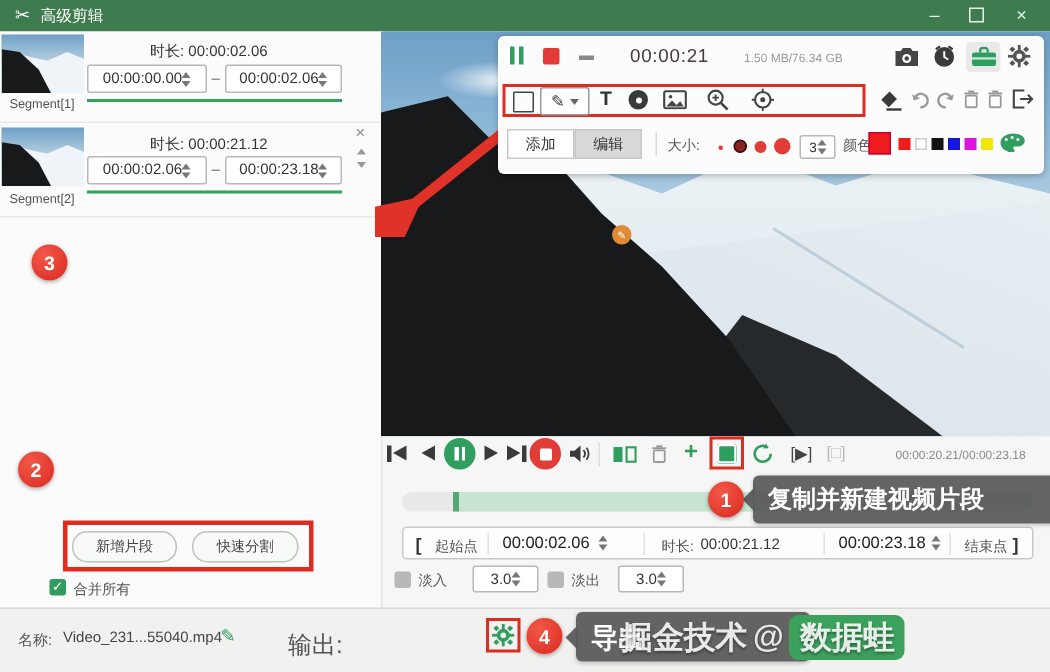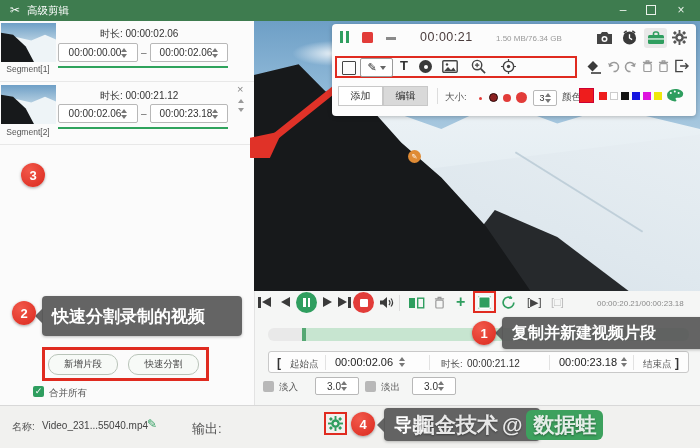--- a/index.html
+++ b/index.html
@@ -155,21 +155,20 @@
   </div>
   <div class="abs greenline" style="left:58px;top:127px;width:170px;"></div>
   <span class="abs" style="left:237px;top:83px;font-size:11px;color:#888;">×</span>
   <i class="abs tri-up" style="left:238px;top:99px;border-bottom-color:#999;"></i>
   <i class="abs tri-dn" style="left:238px;top:108px;border-top-color:#999;"></i>
   <div class="abs divline" style="left:0;top:144px;width:254px;"></div>
 
   <div class="abs ann-circle" style="left:21px;top:163px;">3</div>
 
   <div class="abs ann-circle" style="left:12px;top:301px;">2</div>
-  <div class="abs tip" style="left:42px;top:296px;width:180px;height:40px;font-size:17px;">快速分割录制的视频</div>
 
   <div class="abs redbox" style="left:42px;top:347px;width:167px;height:34px;"></div>
   <div class="abs pill" style="left:48px;top:354px;width:68px;height:19px;">新增片段</div>
   <div class="abs pill" style="left:128px;top:354px;width:69px;height:19px;">快速分割</div>
   <div class="abs cb on" style="left:33px;top:386px;">✓</div>
   <span class="abs small-label" style="left:49px;top:387px;">合并所有</span>
 
   <div class="abs scene" style="left:254px;top:21px;width:446px;height:270px;">
     <div class="sky"></div>
     <div class="clouds"></div>
@@ -402,21 +401,21 @@
     <span class="updown">
         <i class="tri-up"></i>
         <i class="tri-dn"></i>
       </span>
   </div>
 
   <div class="abs footer"></div>
   <span class="abs small-label" style="left:12px;top:420px;font-size:10px;">名称:</span>
   <span class="abs" style="left:42px;top:420px;font-size:10px;color:#444;">Video_231...55040.mp4</span>
   <span class="abs" style="left:147px;top:417px;font-size:12px;color:#2f9e5f;">✎</span>
-  <span class="abs small-label" style="left:192px;top:420px;font-size:13px;">输出:</span>
+  <span class="abs small-label" style="left:192px;top:420px;font-size:16px;">输出:</span>
   <div class="abs redbox2" style="left:324px;top:412px;width:23px;height:23px;"></div>
   <svg class="abs" style="left:328px;top:416px;z-index:26;" width="15" height="15" viewBox="0 0 16 16">
     <g fill="#2f9e5f">
         <rect x="7" y="0" width="2" height="4"></rect>
         <rect x="7" y="12" width="2" height="4"></rect>
         <rect x="0" y="7" width="4" height="2"></rect>
         <rect x="12" y="7" width="4" height="2"></rect>
     <rect x="1.6" y="1.6" width="3" height="3" transform="rotate(45 3.1 3.1)"></rect>
         <rect x="11.4" y="1.6" width="3" height="3" transform="rotate(45 12.9 3.1)"></rect>
     <rect x="1.6" y="11.4" width="3" height="3" transform="rotate(45 3.1 12.9)"></rect>

